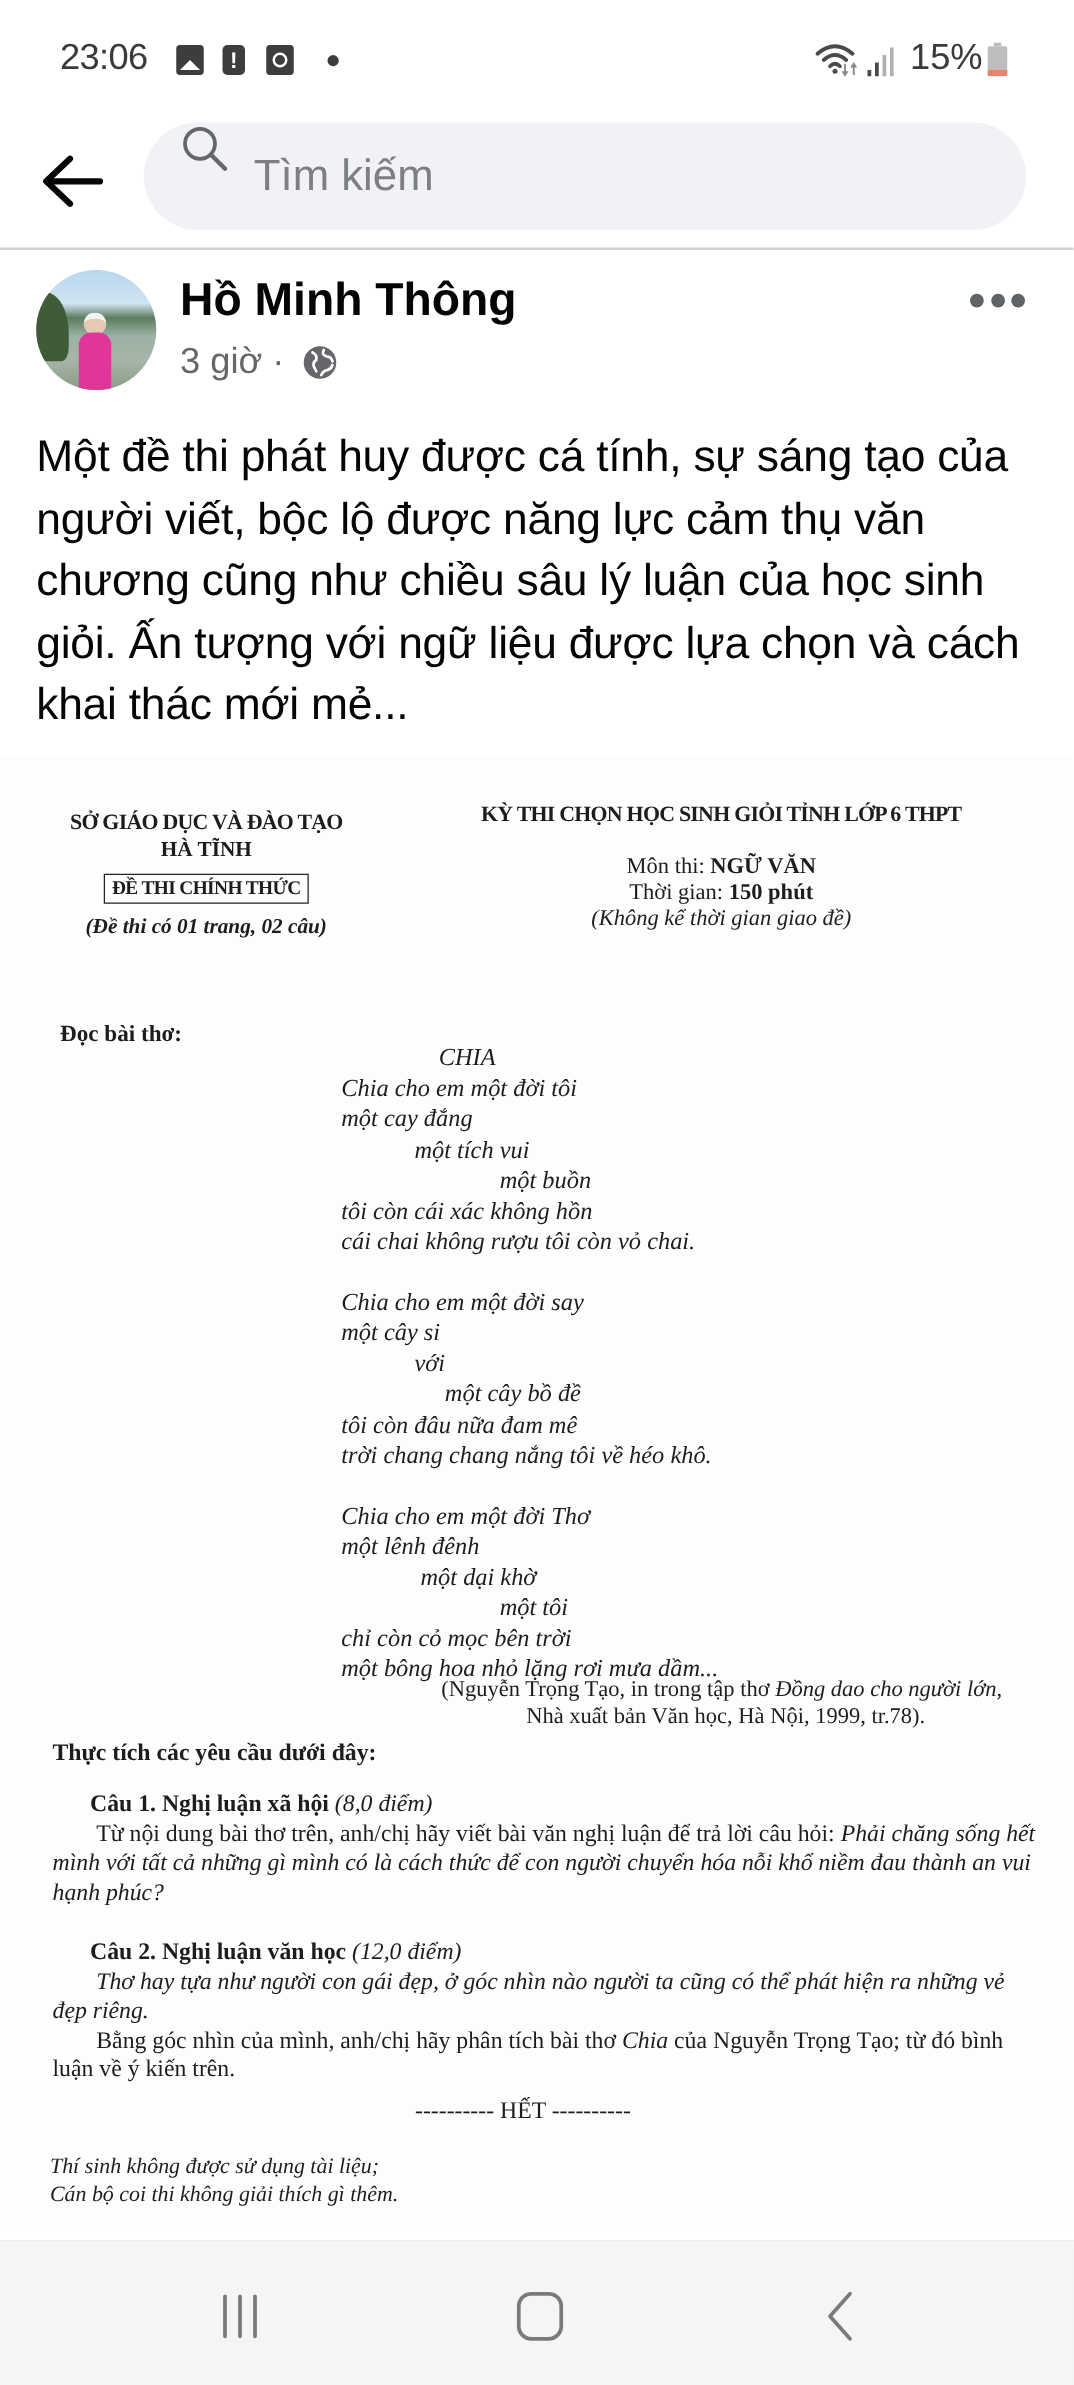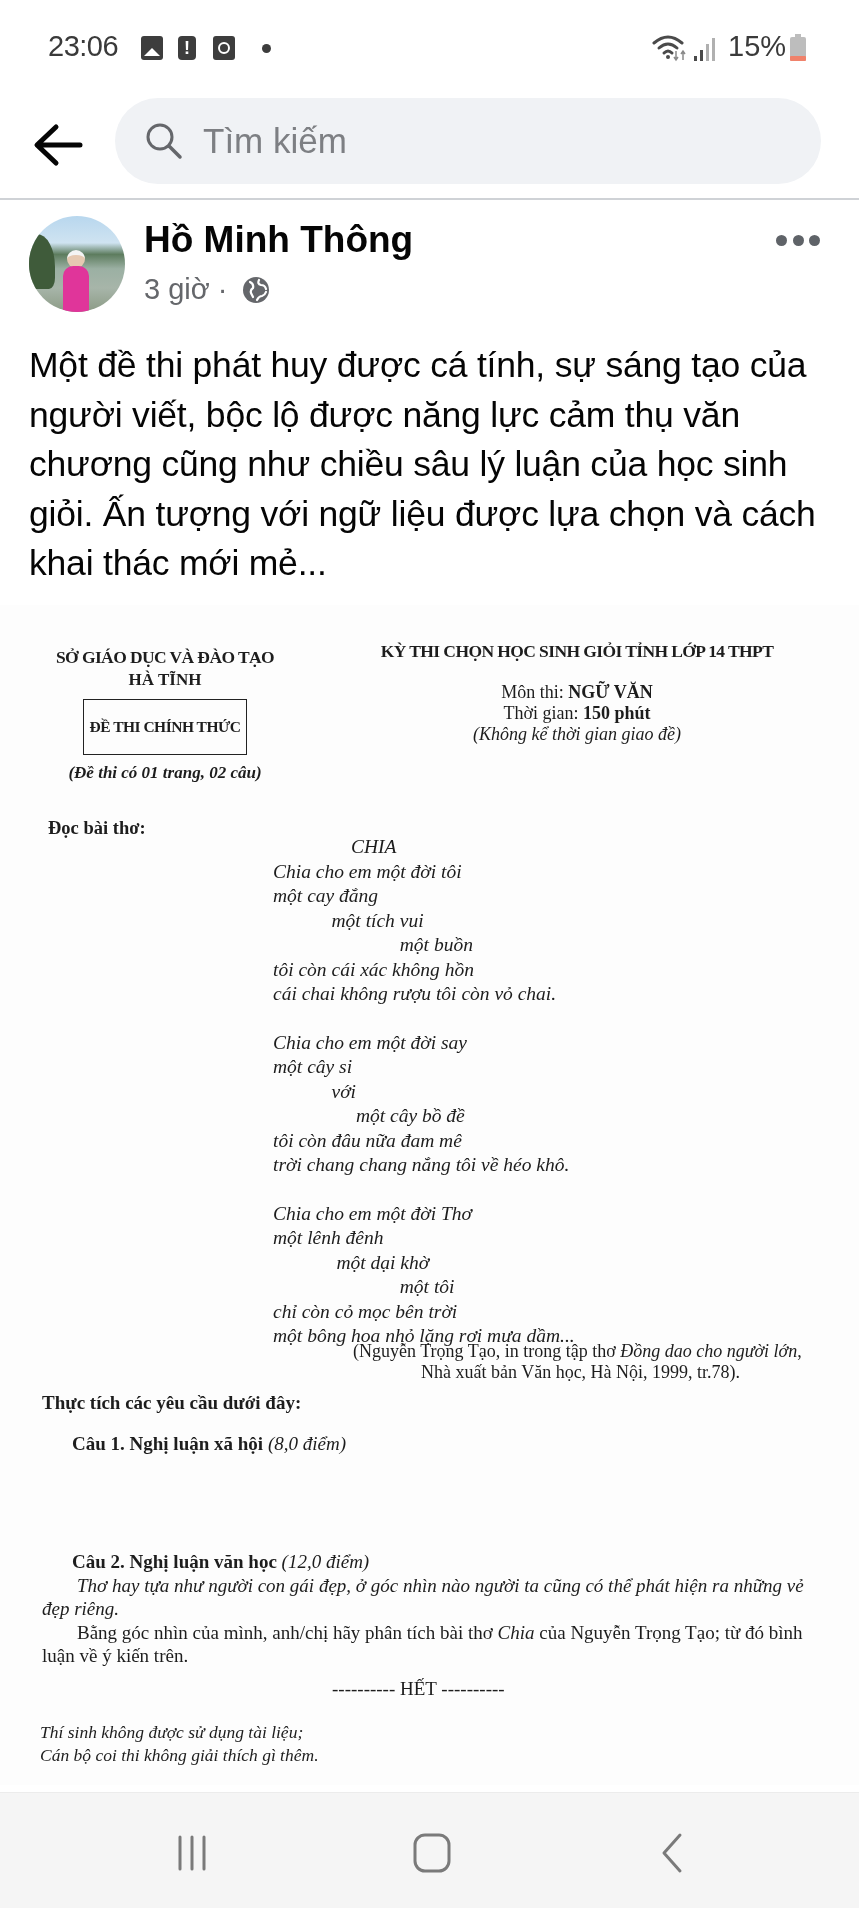--- a/index.html
+++ b/index.html
@@ -18,21 +18,21 @@
   .status-icon.clock::after { content: ""; position: absolute; left: 5px; top: 6px; width: 12px; height: 12px; border-radius: 50%; border: 2px solid #fff; box-sizing: border-box; }
   .status-dot { position: absolute; left: 262px; top: 44px; width: 9px; height: 9px; border-radius: 50%; background: #3d3d3d; }
   .wifi-icon { position: absolute; left: 652px; top: 34px; width: 36px; height: 28px; }
   .signal-icon { position: absolute; left: 693px; top: 36px; width: 22px; height: 26px; }
   .battery-text { position: absolute; left: 728px; top: 30px; font-size: 29px; color: #3a3a3a; }
   .battery-icon { position: absolute; left: 790px; top: 34px; width: 16px; height: 27px; }
 
   
   .header { position: absolute; top: 95px; left: 0; width: 859px; height: 105px; border-bottom: 2px solid #cfd2d6; }
   .back-button { position: absolute; left: 28px; top: 20px; width: 60px; height: 60px; display: flex; align-items: center; justify-content: center; cursor: pointer; }
-  .search-box { position: absolute; left: 115px; top: 3px; width: 706px; height: 86px; background: #f0f2f5; border-radius: 43px; display: flex; align-items: center; }
+  .search-box { position: absolute; left: 115px; top: 3px; width: 706px; height: 86px; background: #f0f2f5; border-radius: 43px; display: flex; }
   .search-icon { margin-left: 28px; width: 42px; height: 42px; }
   .search-input { border: none; background: transparent; outline: none; margin-left: 18px; font-size: 35px; color: #65676b; font-family: "Liberation Sans", sans-serif; width: 560px; }
   .search-input::placeholder { color: #7d7f83; }
 
   
   .post-header { position: absolute; top: 213px; left: 0; width: 859px; height: 110px; }
   .avatar { position: absolute; left: 29px; top: 3px; width: 96px; height: 96px; border-radius: 50%; overflow: hidden; background: linear-gradient(180deg, #b8d7ee 0%, #cfe3f1 28%, #5d7c5e 40%, #9bb0a3 55%, #a7b5a9 75%, #8c9b86 100%); cursor: pointer; }
   .avatar .cliff { position: absolute; left: -4px; top: 18px; width: 30px; height: 55px; background: #3f5b3a; border-radius: 40% 60% 20% 10%; }
   .avatar .person { position: absolute; left: 34px; top: 50px; width: 26px; height: 46px; background: #e0359a; border-radius: 10px 10px 2px 2px; }
   .avatar .head { position: absolute; left: 38px; top: 34px; width: 18px; height: 18px; background: #e6c9b2; border-radius: 50%; border-top: 5px solid #f4f4f4; }
@@ -43,21 +43,21 @@
   .more-button span { width: 11px; height: 11px; border-radius: 50%; background: #5f6368; display: block; }
 
   
   .post-text { position: absolute; left: 29px; top: 341px; width: 815px; font-size: 35.5px; line-height: 49.5px; color: #050505; letter-spacing: -0.2px; }
 
   
   .photo { position: absolute; top: 605px; left: 0; width: 859px; height: 1180px; background: #fdfdfd; cursor: pointer; font-family: "Liberation Serif", "DejaVu Serif", serif; color: #1d1d1d; }
   .doc-left { position: absolute; left: 40px; top: 42px; width: 250px; text-align: center; }
   .doc-org1 { font-size: 17.5px; font-weight: bold; letter-spacing: -0.6px; }
   .doc-org2 { font-size: 17px; font-weight: bold; margin-top: 2px; }
-  .doc-official { display: inline-block; border: 1.6px solid #222; padding: 18px 6px; font-size: 15.5px; font-weight: bold; margin-top: 9px; letter-spacing: -0.5px; }
+  .doc-official { display: inline-block; border: 1.6px solid #222; padding: 2px 6px; font-size: 15.5px; font-weight: bold; margin-top: 9px; letter-spacing: -0.5px; }
   .doc-pages { font-size: 17px; font-style: italic; font-weight: bold; margin-top: 8px; }
   .doc-right { position: absolute; left: 362px; top: 36px; width: 430px; text-align: center; }
   .doc-exam { font-size: 17.5px; font-weight: bold; letter-spacing: -0.6px; }
   .doc-year { font-size: 17px; font-weight: bold; margin-top: 4px; }
   .doc-subject { font-size: 18px; margin-top: 20px; }
   .doc-subject b, .doc-time b { font-weight: bold; margin-top: 12px; }
   .doc-time { font-size: 18px; margin-top: 0px; }
   .doc-note { font-size: 18px; font-style: italic; }
   .doc-read { position: absolute; left: 48px; top: 213px; font-size: 18.5px; font-weight: bold; }
   .poem { position: absolute; left: 273px; top: 230px; font-size: 19.5px; font-style: italic; line-height: 24.5px; }
@@ -154,21 +154,21 @@
 <div class="post-text">Một đề thi phát huy được cá tính, sự sáng tạo của người viết, bộc lộ được năng lực cảm thụ văn chương cũng như chiều sâu lý luận của học sinh giỏi. Ấn tượng với ngữ liệu được lựa chọn và cách khai thác mới mẻ...</div>
 
 <div class="photo">
   <div class="doc-left">
     <div class="doc-org1">SỞ GIÁO DỤC VÀ ĐÀO TẠO</div>
     <div class="doc-org2">HÀ TĨNH</div>
     <div class="doc-official">ĐỀ THI CHÍNH THỨC</div>
     <div class="doc-pages">(Đề thi có 01 trang, 02 câu)</div>
   </div>
   <div class="doc-right">
-    <div class="doc-exam">KỲ THI CHỌN HỌC SINH GIỎI TỈNH LỚP 14 THPT</div>
+    <div class="doc-exam">KỲ THI CHỌN HỌC SINH GIỎI TỈNH LỚP 6 THPT</div>
     <div class="doc-subject"><span>Môn thi: </span><b>NGỮ VĂN</b></div>
     <div class="doc-time"><span>Thời gian: </span><b>150 phút</b></div>
     <div class="doc-note">(Không kể thời gian giao đề)</div>
   </div>
 
   <div class="doc-read">Đọc bài thơ:</div>
 
   <div class="poem">
     <div class="title">CHIA</div>
     <div class="l">Chia cho em một đời tôi</div>
@@ -195,20 +195,21 @@
 
   <div class="citation">
     <div><span>(Nguyễn Trọng Tạo, in trong tập thơ </span><i>Đồng dao cho người lớn</i><span>,</span></div>
     <div class="c2">Nhà xuất bản Văn học, Hà Nội, 1999, tr.78).</div>
   </div>
 
   <div class="req">Thực tích các yêu cầu dưới đây:</div>
 
   <div class="q1">
     <div class="qtitle"><b>Câu 1. Nghị luận xã hội</b><i> (8,0 điểm)</i></div>
+    <div class="indent"><span>Từ nội dung bài thơ trên, anh/chị hãy viết bài văn nghị luận để trả lời câu hỏi: </span><i>Phải chăng sống hết mình với tất cả những gì mình có là cách thức để con người chuyển hóa nỗi khổ niềm đau thành an vui hạnh phúc?</i></div>
   </div>
 
   <div class="q2">
     <div class="qtitle"><b>Câu 2. Nghị luận văn học</b><i> (12,0 điểm)</i></div>
     <div class="indent ital">Thơ hay tựa như người con gái đẹp, ở góc nhìn nào người ta cũng có thể phát hiện ra những vẻ đẹp riêng.</div>
     <div class="indent"><span>Bằng góc nhìn của mình, anh/chị hãy phân tích bài thơ </span><i>Chia</i><span> của Nguyễn Trọng Tạo; từ đó bình luận về ý kiến trên.</span></div>
   </div>
 
   <div class="end-mark">---------- HẾT ----------</div>
 

